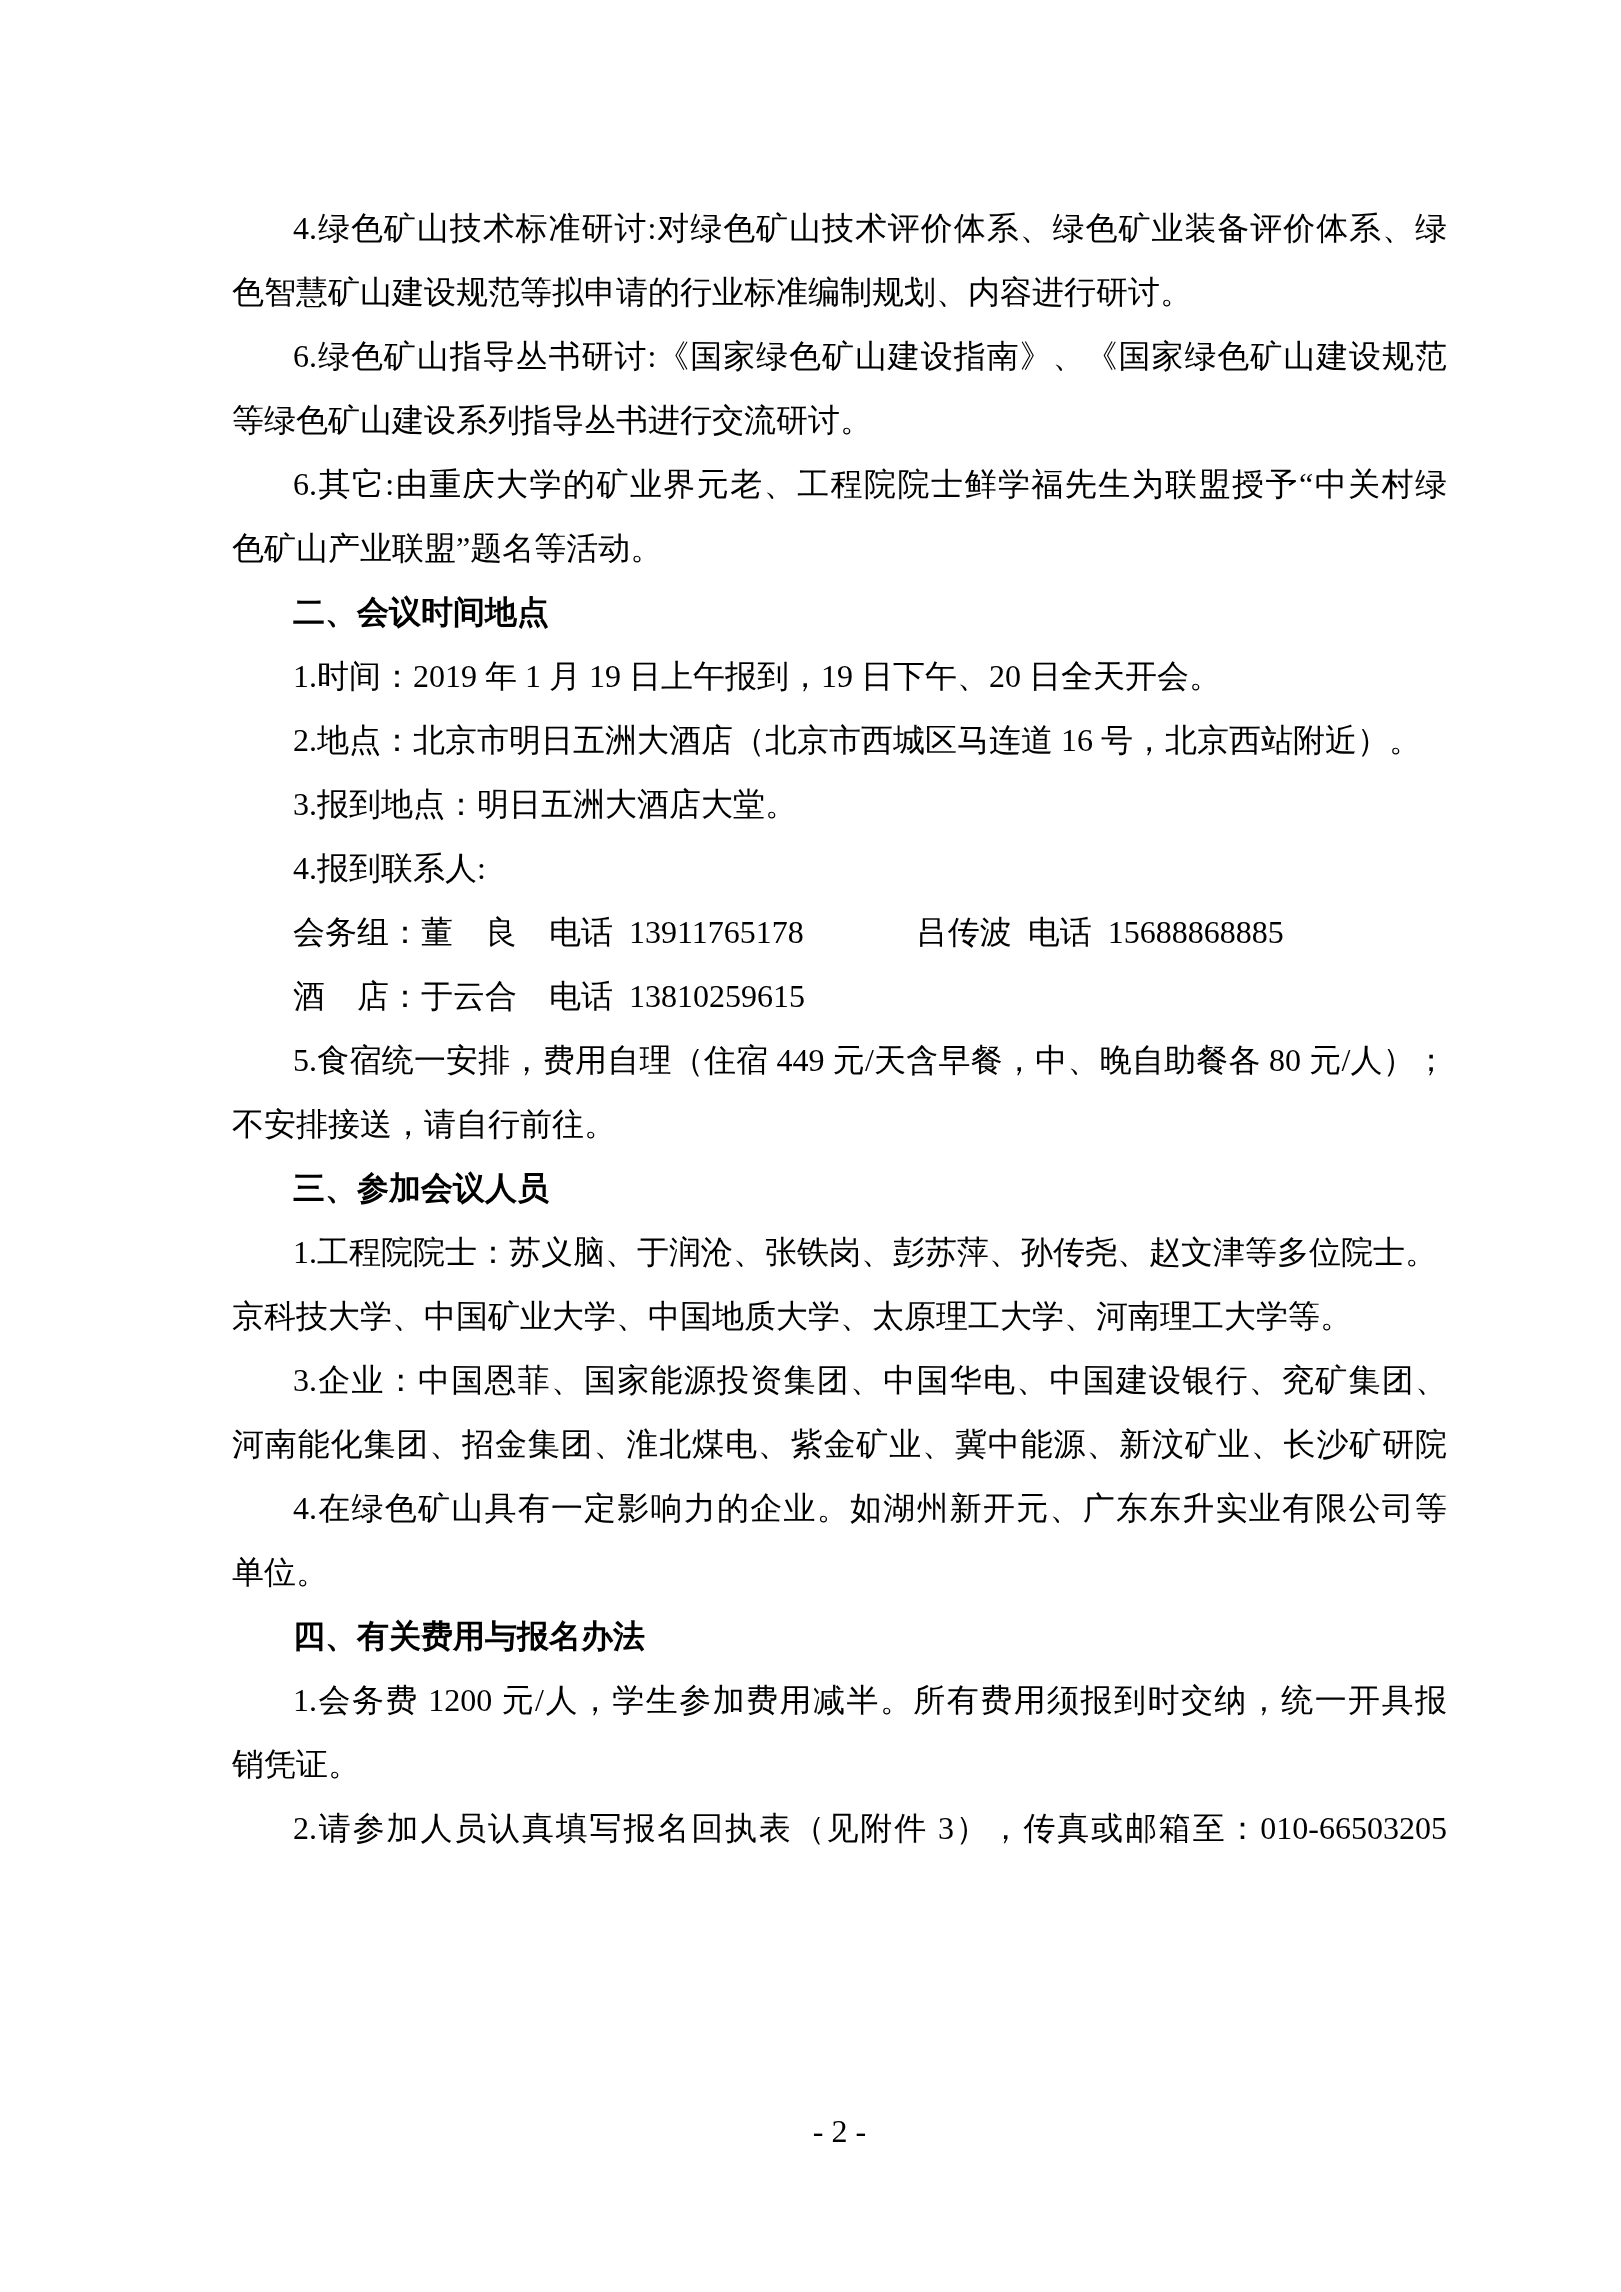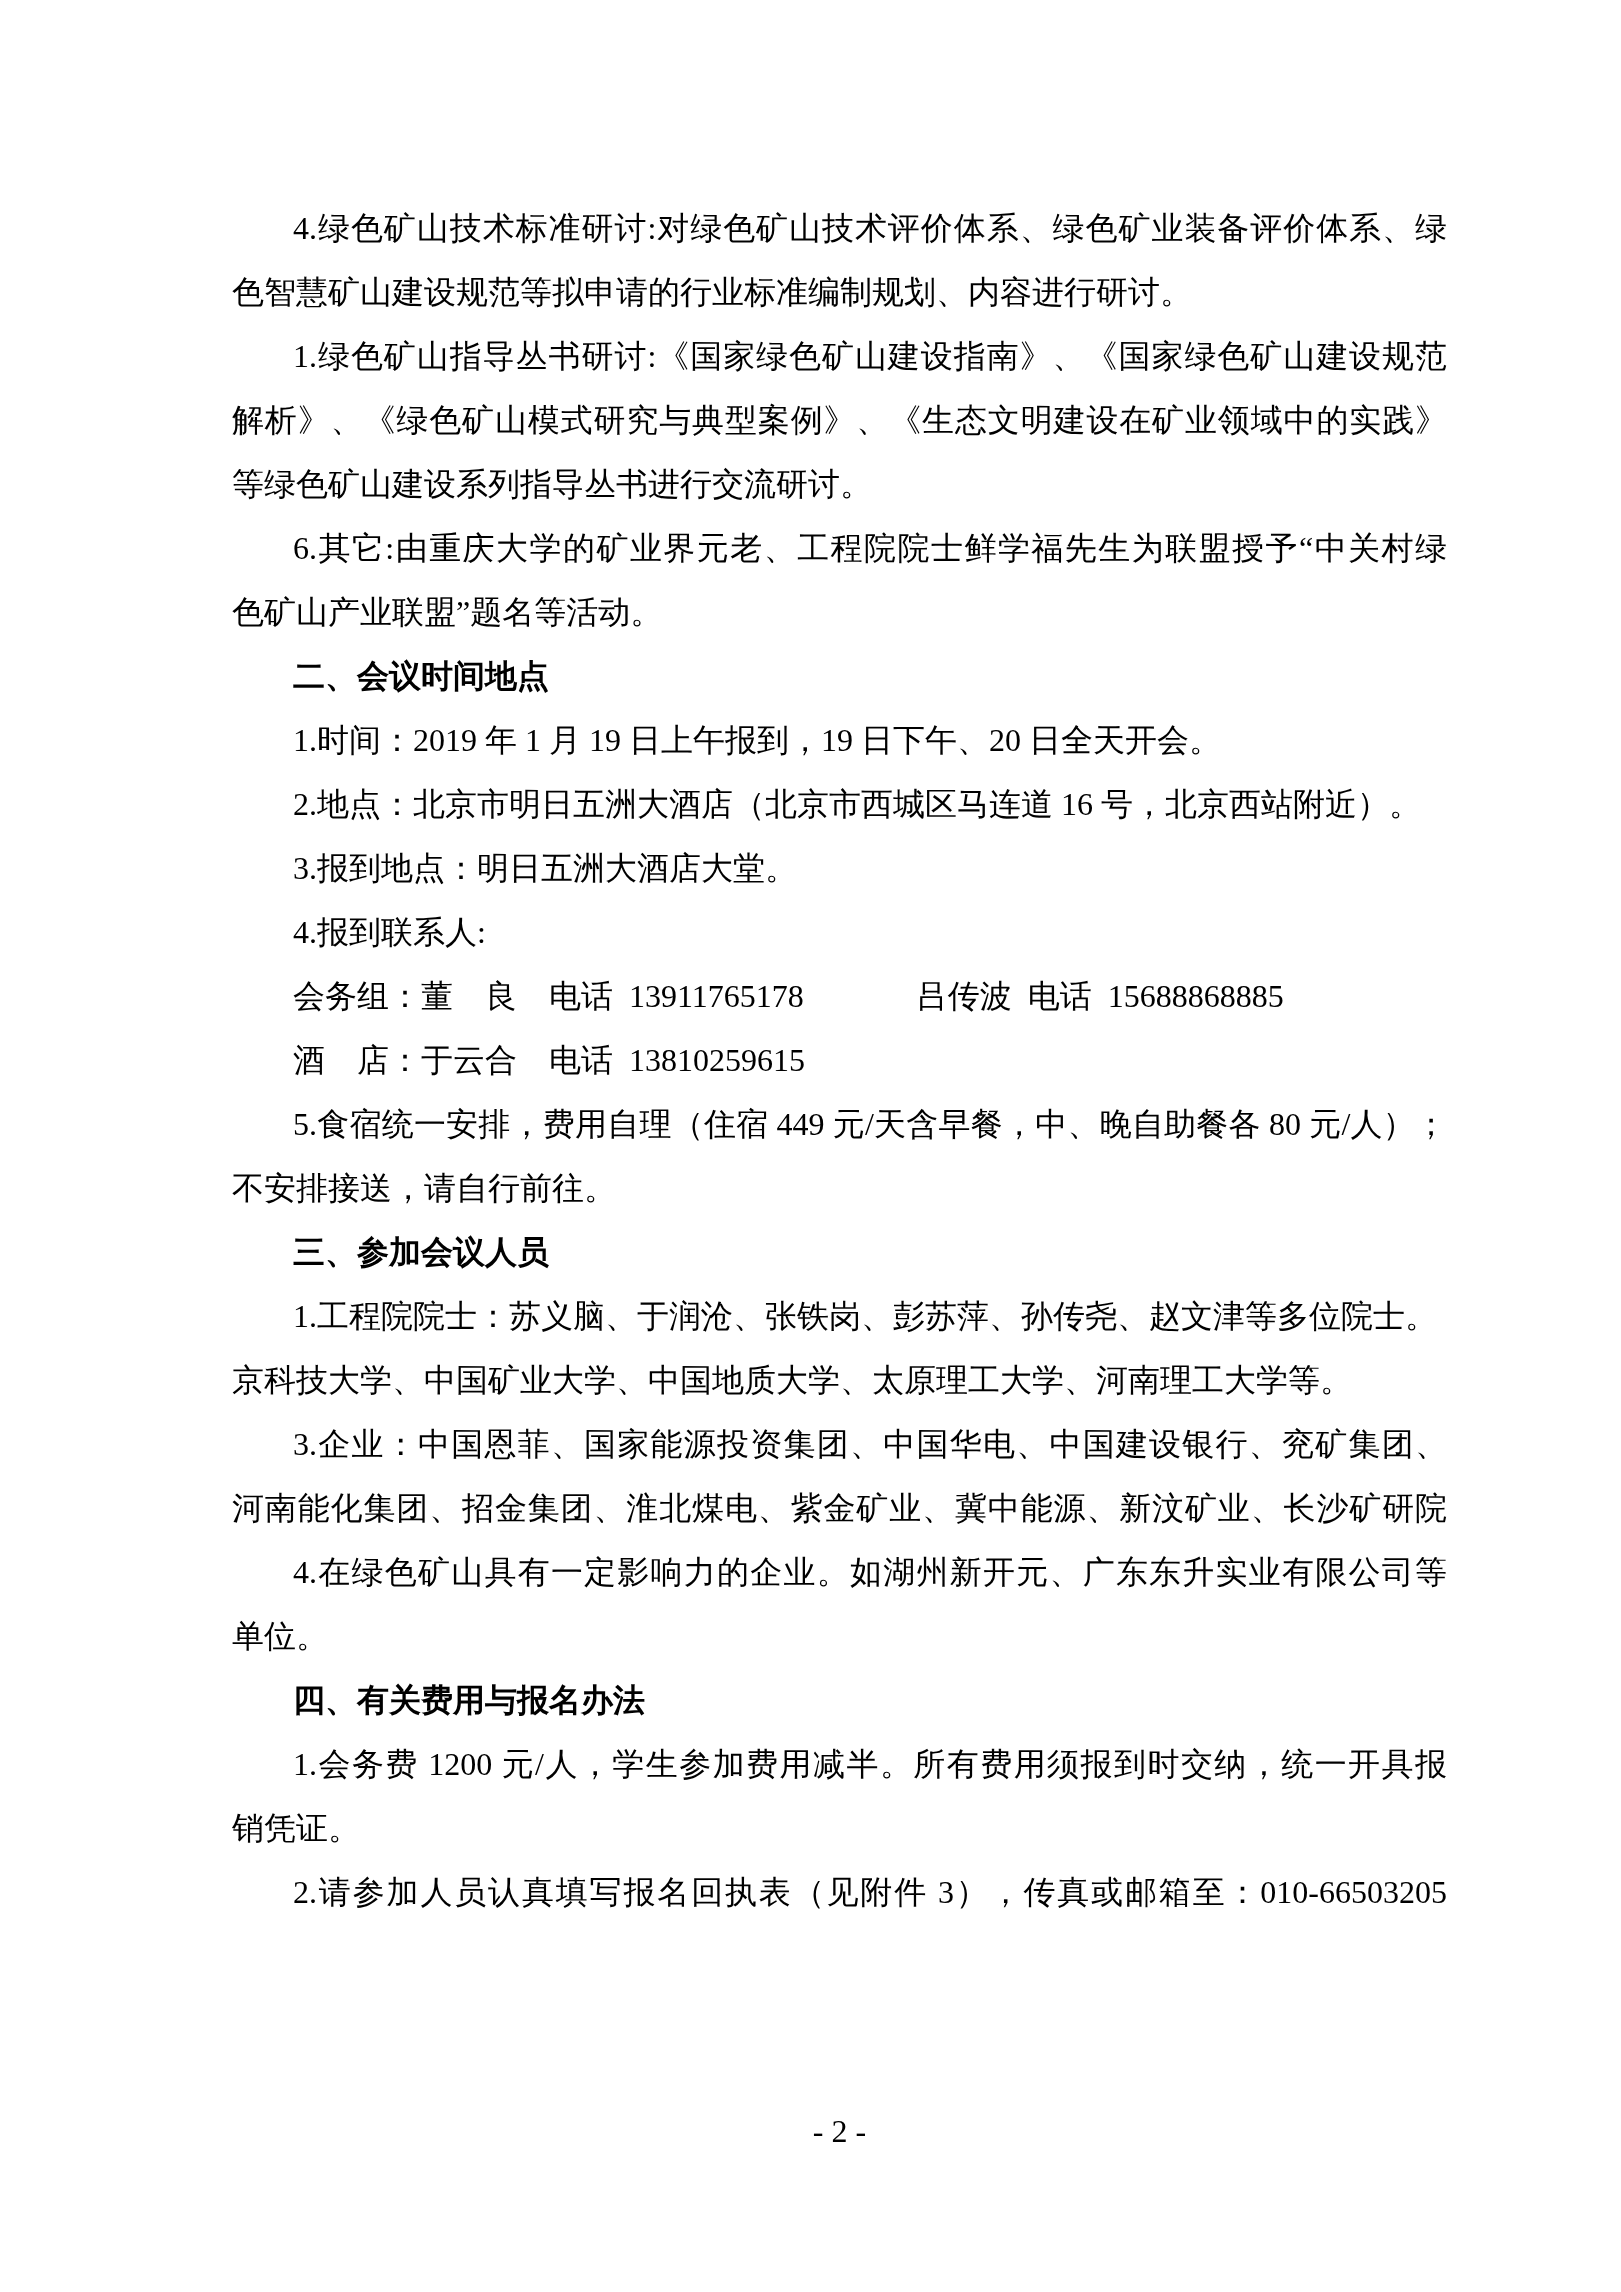--- a/index.html
+++ b/index.html
@@ -59,22 +59,21 @@
     font-size: 32px;
   }
 </style>
 </head>
 <body>
 
 <div class="page">
   <div class="content">
       <div class="line indent justify">4.绿色矿山技术标准研讨:对绿色矿山技术评价体系、绿色矿业装备评价体系、绿</div>
       <div class="line">色智慧矿山建设规范等拟申请的行业标准编制规划、内容进行研讨。</div>
-      <div class="line indent justify">1.绿色矿山指导丛书研讨:《国家绿色矿山建设指南》、《国家绿色矿山建设规范</div>
-      <div class="line justify">解析》、《绿色矿山模式研究与典型案例》、《生态文明建设在矿业领域中的实践》</div>
+      <div class="line indent justify">6.绿色矿山指导丛书研讨:《国家绿色矿山建设指南》、《国家绿色矿山建设规范</div>
       <div class="line">等绿色矿山建设系列指导丛书进行交流研讨。</div>
       <div class="line indent justify">6.其它:由重庆大学的矿业界元老、工程院院士鲜学福先生为联盟授予“中关村绿</div>
       <div class="line">色矿山产业联盟”题名等活动。</div>
       <div class="line indent heading">二、会议时间地点</div>
       <div class="line indent">1.时间：2019 年 1 月 19 日上午报到，19 日下午、20 日全天开会。</div>
       <div class="line indent">2.地点：北京市明日五洲大酒店（北京市西城区马连道 16 号，北京西站附近）。</div>
       <div class="line indent">3.报到地点：明日五洲大酒店大堂。</div>
       <div class="line indent">4.报到联系人:</div>
       <div class="line indent pre">会务组：董    良    电话  13911765178              吕传波  电话  15688868885</div>
       <div class="line indent pre">酒    店：于云合    电话  13810259615</div>

